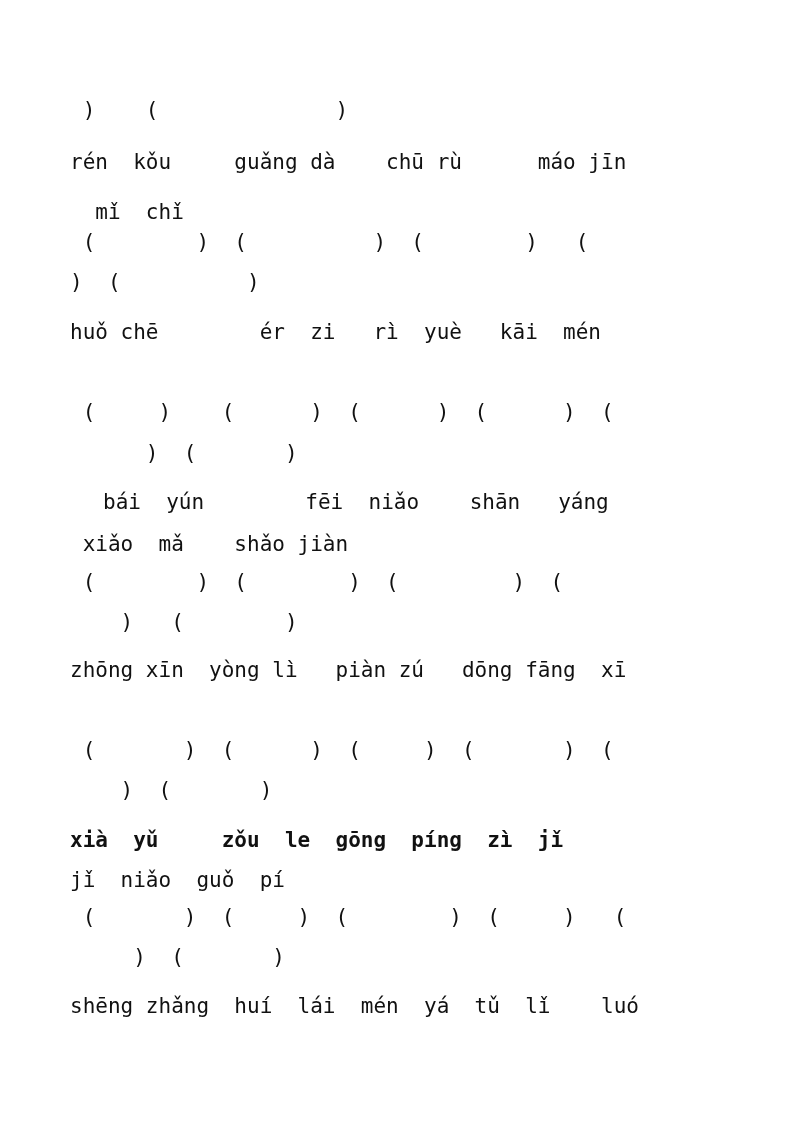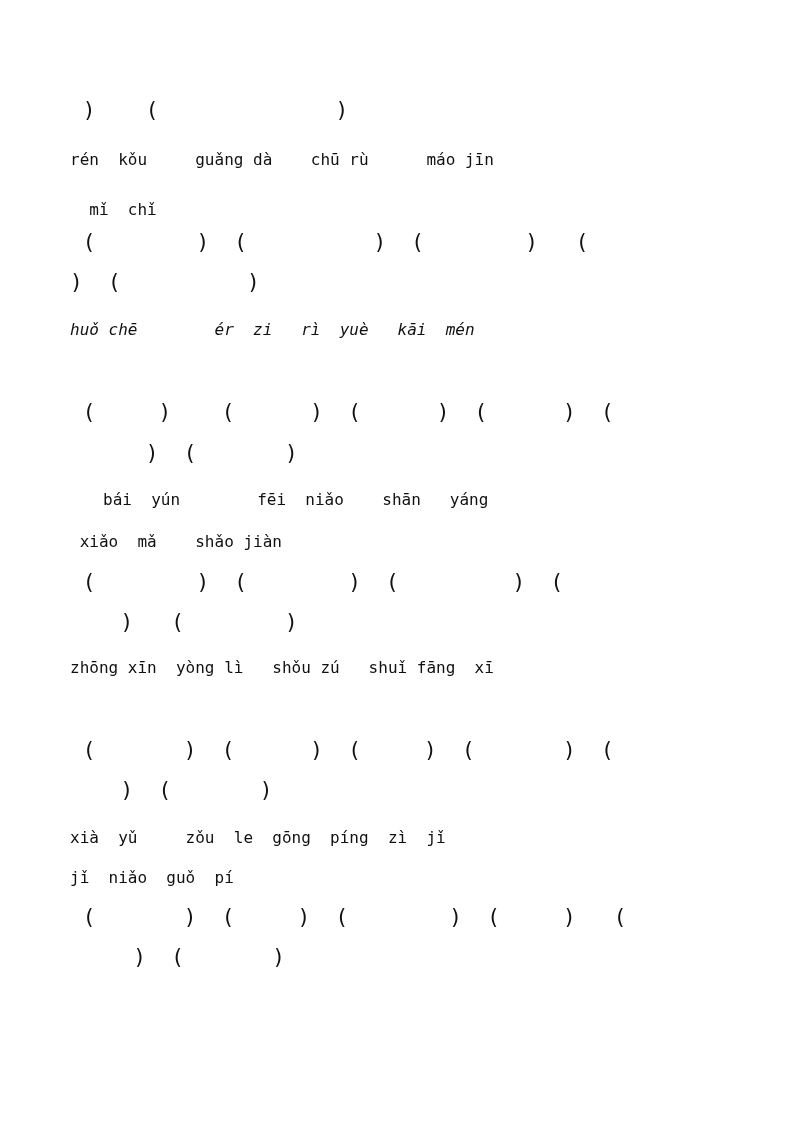--- a/index.html
+++ b/index.html
@@ -26,48 +26,49 @@
     height: 1132px;
   }
   
   .line {
     position: absolute;
     white-space: pre;
     font-family: "DejaVu Sans Mono", "Liberation Mono", monospace;
     color: #111111;
   }
   .pinyin-line {
-    font-size: 16px;
+    font-size: 21px;
     letter-spacing: 0px;
     font-weight: 400;
   }
   .paren-line {
     font-size: 21px;
     letter-spacing: 0px;
     font-weight: 400;
   }
 </style>
 </head>
 <body>
 
 <div id="page">
   <div class="sheet" id="sheet">
       <div class="line paren-line" style="left: 70px; top: 98px;"> )    (              )</div>
       <div class="line pinyin-line" style="left: 70px; top: 150px;">rén  kǒu     guǎng dà    chū rù      máo jīn</div>
       <div class="line pinyin-line" style="left: 70px; top: 192px; margin-top: 8px;">  mǐ  chǐ</div>
       <div class="line paren-line" style="left: 70px; top: 230px;"> (        )  (          )  (        )   (</div>
       <div class="line paren-line" style="left: 70px; top: 270px;">)  (          )</div>
-      <div class="line pinyin-line" style="left: 70px; top: 320px; font-style: italic;">huǒ chē        ér  zi   rì  yuè   kāi  mén</div>
+      <div class="line pinyin-line" style="left: 70px; top: 320px;">huǒ chē        ér  zi   rì  yuè   kāi  mén</div>
       <div class="line paren-line" style="left: 70px; top: 400px;"> (     )    (      )  (      )  (      )  (</div>
       <div class="line paren-line" style="left: 70px; top: 441px;">      )  (       )</div>
       <div class="line pinyin-line" style="left: 70px; top: 490px; margin-left: 33px;">bái  yún        fēi  niǎo    shān   yáng</div>
       <div class="line pinyin-line" style="left: 70px; top: 532px;"> xiǎo  mǎ    shǎo jiàn</div>
       <div class="line paren-line" style="left: 70px; top: 570px;"> (        )  (        )  (         )  (</div>
       <div class="line paren-line" style="left: 70px; top: 610px;">    )   (        )</div>
-      <div class="line pinyin-line" style="left: 70px; top: 658px;">zhōng xīn  yòng lì   shǒu zú   shuǐ fāng  xī</div>
+      <div class="line pinyin-line" style="left: 70px; top: 658px;">zhōng xīn  yòng lì   piàn zú   dōng fāng  xī</div>
       <div class="line paren-line" style="left: 70px; top: 738px;"> (       )  (      )  (     )  (       )  (</div>
       <div class="line paren-line" style="left: 70px; top: 778px;">    )  (       )</div>
-      <div class="line pinyin-line" style="left: 70px; top: 828px;">xià  yǔ     zǒu  le  gōng  píng  zì  jǐ</div>
+      <div class="line pinyin-line" style="left: 70px; top: 828px; font-weight: bold;">xià  yǔ     zǒu  le  gōng  píng  zì  jǐ</div>
       <div class="line pinyin-line" style="left: 70px; top: 868px;">jǐ  niǎo  guǒ  pí</div>
       <div class="line paren-line" style="left: 70px; top: 905px;"> (       )  (     )  (        )  (     )   (</div>
       <div class="line paren-line" style="left: 70px; top: 945px;">     )  (       )</div>
+      <div class="line pinyin-line" style="left: 70px; top: 994px;">shēng zhǎng  huí  lái  mén  yá  tǔ  lǐ    luó</div>
     </div>
 </div>
 
 </body></html>

